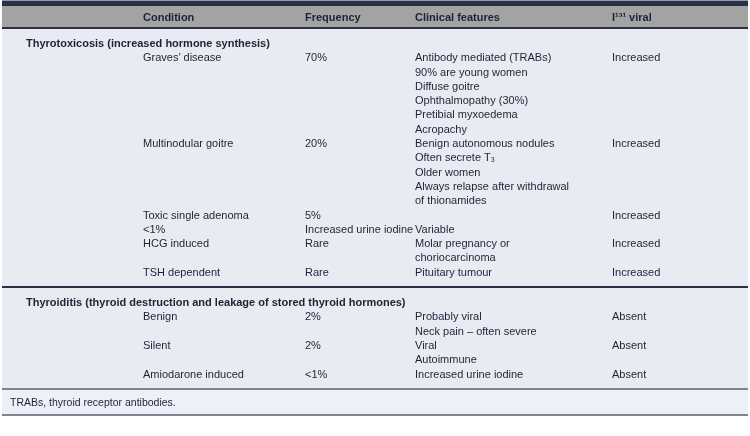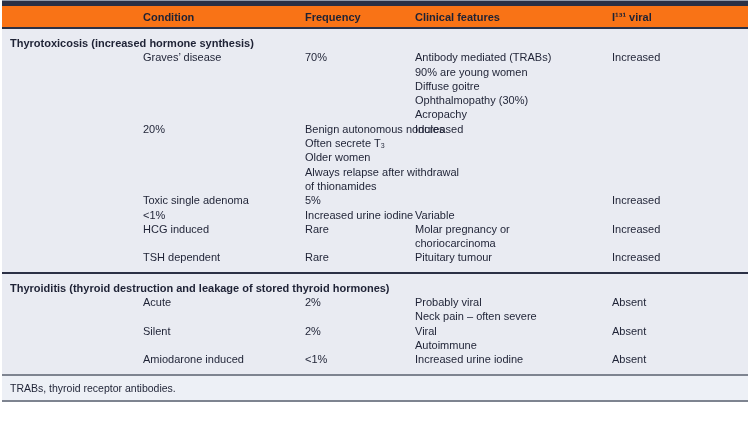--- a/index.html
+++ b/index.html
@@ -13,39 +13,39 @@
   .page { width: 750px; height: 436px; background: #ffffff; }
   .table-wrap { margin: 0 2px; }
 
   .top-bar {
     height: 6px;
     background: #2b3045;
     border-top: 1px solid #9099ab;
   }
 
   .col-header {
-    background: #f97316;
+    background: #a3a3a3;
     border-bottom: 2px solid #2b3045;
     display: grid;
     grid-template-columns: 162px 110px 197px auto;
     padding-left: 141px;
     height: 23px;
     align-items: center;
     font-size: 11px;
     font-weight: 700;
   }
 
   .section { background: #e9ebf2; padding: 7px 0; }
   .section + .section { border-top: 2px solid #2b3045; }
 
   .section-header {
     font-size: 11px;
     font-weight: 700;
     line-height: 14.3px;
-    padding-left: 8px;
+    padding-left: 24px;
   }
 
   .row {
     display: grid;
     grid-template-columns: 162px 110px 197px auto;
     margin-left: 141px;
     font-size: 11px;
     line-height: 14.3px;
     align-items: start;
   }
@@ -81,26 +81,28 @@
     <div class="section-header">Thyrotoxicosis (increased hormone synthesis)</div>
     <div class="rows">
   <div class="row">
     <div class="cell condition">Graves’ disease</div>
     <div class="cell frequency">70%</div>
     <div class="cell features">
                 <div>Antibody mediated (TRABs)</div>
                 <div>90% are young women</div>
                 <div>Diffuse goitre</div>
                 <div>Ophthalmopathy (30%)</div>
+                <div>Pretibial myxoedema</div>
                 <div>Acropachy</div>
               </div>
     <div class="cell uptake">Increased</div>
   </div>
 
   <div class="row">
+    <div class="cell condition">Multinodular goitre</div>
     <div class="cell frequency">20%</div>
     <div class="cell features">
                 <div>Benign autonomous nodules</div>
                 <div>Often secrete T₃</div>
                 <div>Older women</div>
                 <div>Always relapse after withdrawal</div>
                 <div>of thionamides</div>
               </div>
     <div class="cell uptake">Increased</div>
   </div>
@@ -138,21 +140,21 @@
               </div>
     <div class="cell uptake">Increased</div>
   </div>
 </div>
   </section>
 
   <section class="section">
     <div class="section-header">Thyroiditis (thyroid destruction and leakage of stored thyroid hormones)</div>
     <div class="rows">
   <div class="row">
-    <div class="cell condition">Acute</div>
+    <div class="cell condition">Benign</div>
     <div class="cell frequency">2%</div>
     <div class="cell features">
                 <div>Probably viral</div>
                 <div>Neck pain – often severe</div>
               </div>
     <div class="cell uptake">Absent</div>
   </div>
 
   <div class="row">
     <div class="cell condition">Silent</div>

